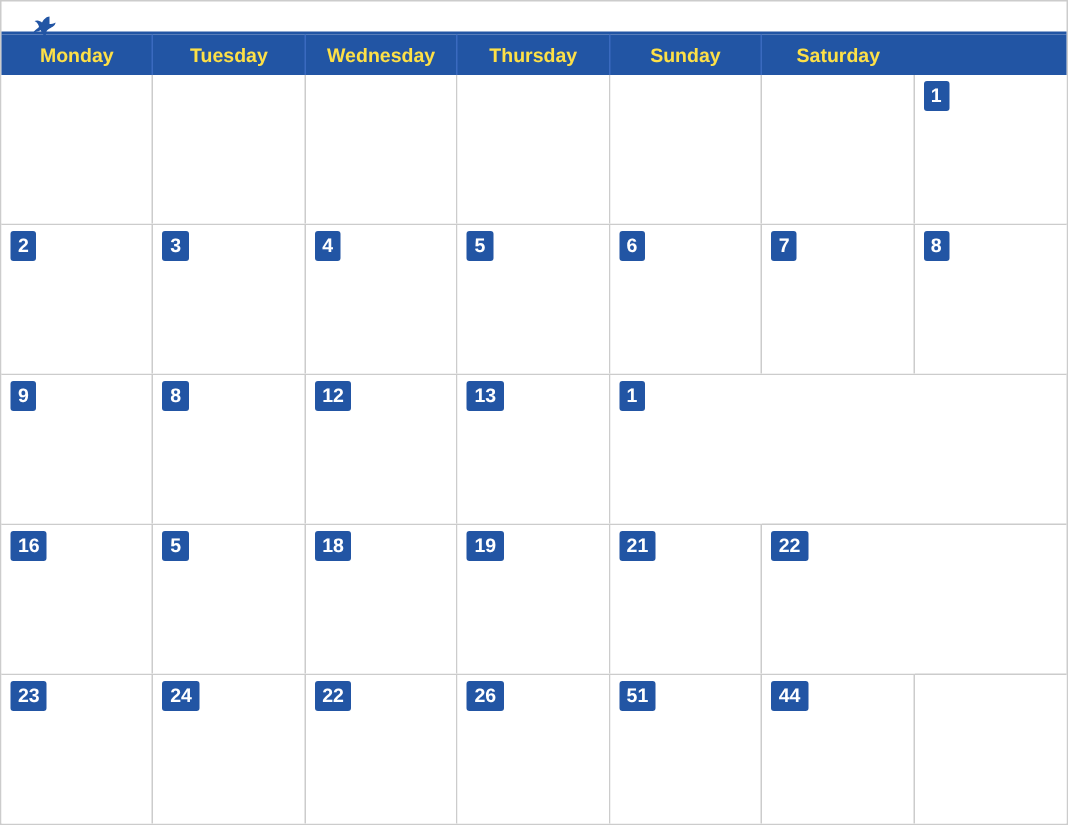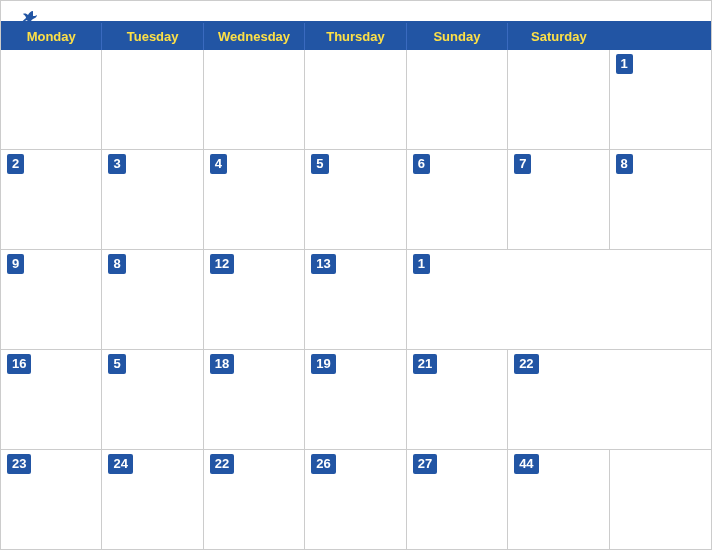--- a/index.html
+++ b/index.html
@@ -229,21 +229,21 @@
           <div class="day-cell has-date">
             <span class="day-number">24</span>
           </div>
           <div class="day-cell has-date">
             <span class="day-number">22</span>
           </div>
           <div class="day-cell has-date">
             <span class="day-number">26</span>
           </div>
           <div class="day-cell has-date">
-            <span class="day-number">27</span>
+            <span class="day-number">51</span>
           </div>
           <div class="day-cell has-date">
             <span class="day-number">44</span>
           </div>
           <div class="day-cell empty"></div>
         </div>
       </div>
   </div>
 </div>
 

